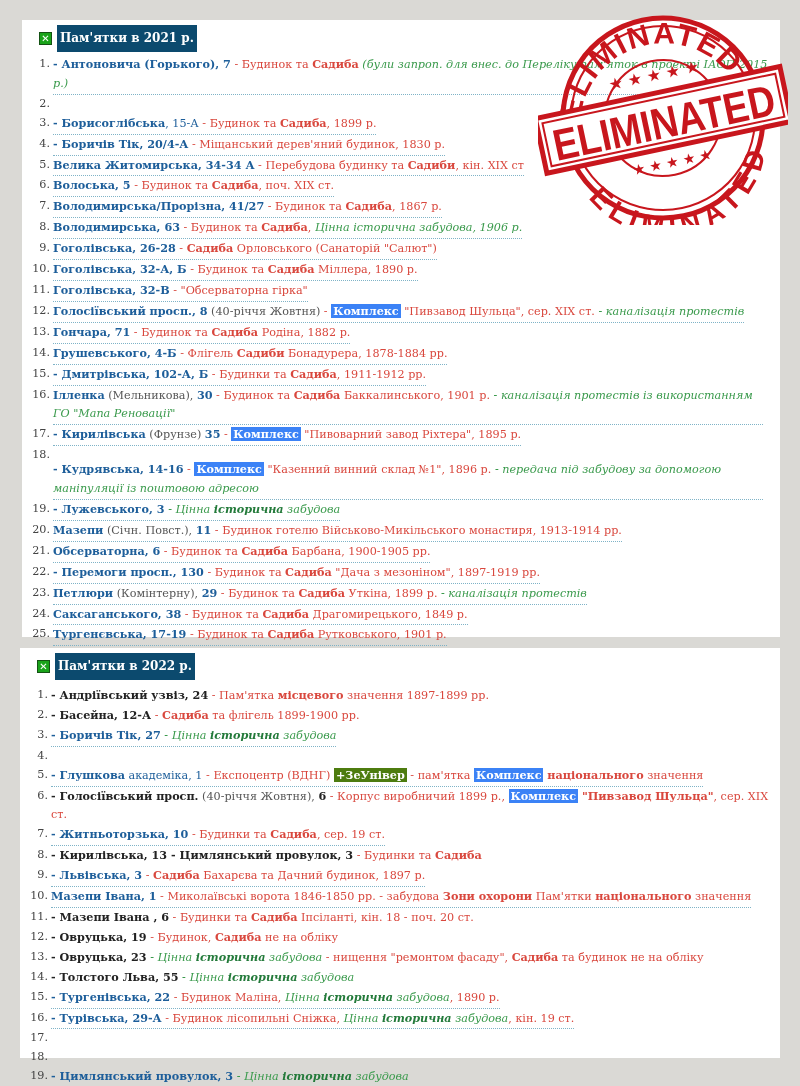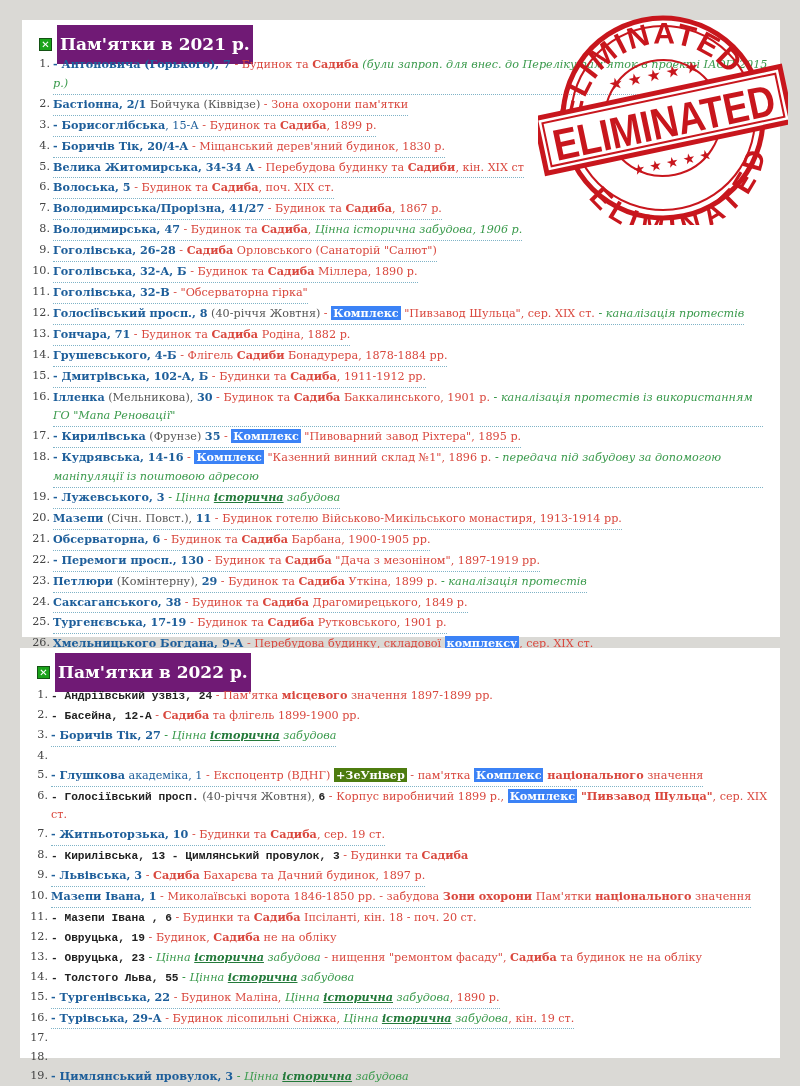--- a/index.html
+++ b/index.html
@@ -2,56 +2,55 @@
 <html><head>
 <meta charset="utf-8">
 <style>
   html,body{margin:0;padding:0;}
   body{width:800px;height:1086px;background:#dad9d5;position:relative;overflow:hidden;font-family:"DejaVu Serif","Liberation Serif",serif;}
   .panel{position:absolute;background:#ffffff;}
   #p1{left:22px;top:20px;width:758px;height:617px;}
   #p2{left:20px;top:648px;width:760px;height:410px;}
   .hdr{position:absolute;left:17px;top:5px;display:flex;align-items:center;gap:5px;}
   .xbox{width:11px;height:11px;background:#1aa31a;border:1px solid #145214;color:#fff;font:bold 10px/11px "DejaVu Sans",sans-serif;text-align:center;}
-  .htitle{background:#701a75;color:#fff;font-weight:bold;font-size:17px;padding:12px 3px;line-height:15px;}
+  .htitle{background:#0c4a6e;color:#fff;font-weight:bold;font-size:12px;padding:6px 3px;line-height:15px;}
   ol{position:absolute;left:0;margin:0;padding:0;list-style:none;width:750px;}
   #p1 ol{top:35px;}
   #p2 ol{top:38px;}
   li{font-size:11.2px;line-height:18.9px;color:#444;white-space:nowrap;display:flex;}
   li .num{display:inline-block;width:28px;text-align:right;padding-right:3px;color:#444;flex:none;}
   li .body{display:inline;white-space:normal;}
   .u{border-bottom:1px dotted #7fb3c7;}
   .s-blue{color:#1d5e9a;font-weight:bold;}
   .s-bluen{color:#1d5e9a;}
-  .s-dark{color:#222;font-weight:bold;font-family:Liberation Mono, monospace;}
+  .s-dark{color:#222;font-weight:bold;}
   .s-red{color:#d9473d;}
   .s-redb{color:#d9473d;font-weight:bold;}
   .s-green{color:#3a9a4c;font-style:italic;}
-  .s-greenb{color:#237a3a;font-style:italic;font-weight:bold;text-decoration:underline;}
+  .s-greenb{color:#237a3a;font-style:italic;font-weight:bold;}
   .s-gray{color:#555;}
   .s-badge{background:#3b82f6;color:#fff;font-weight:bold;padding:0 2px;}
   .s-gbadge{background:#4d7c0f;color:#fff;font-weight:bold;padding:0 2px;}
   .stamp{position:absolute;left:538px;top:10px;width:250px;height:215px;}
 </style>
 </head>
 <body>
 
 <div class="panel" id="p1">
   <div class="hdr">
     <span class="xbox">✕</span>
     <span class="htitle">Пам'ятки в 2021 р.</span>
   </div>
   <ol>
       <li>
         <span class="num">1.</span>
         <span class="body u"><span class="s-blue">- Антоновича (Горького), 7</span><span class="s-red"> - Будинок та </span><span class="s-redb">Садиба</span><span class="s-green"> (були запроп. для внес. до Переліку пам'яток в проекті ІАОП 2015 р.)</span></span>
       </li>
       <li>
         <span class="num">2.</span>
-        <span class="body u"><span class="s-blue">Бастіонна, 2/1</span><span class="s-gray"> Бойчука (Ківвідзе)</span><span class="s-red"> - Зона охорони пам'ятки</span></span>
       </li>
       <li>
         <span class="num">3.</span>
         <span class="body u"><span class="s-blue">- Борисоглібська</span><span class="s-bluen">, 15-А</span><span class="s-red"> - Будинок та </span><span class="s-redb">Садиба</span><span class="s-red">, 1899 р.</span></span>
       </li>
       <li>
         <span class="num">4.</span>
         <span class="body u"><span class="s-blue">- Боричів Тік, 20/4-А</span><span class="s-red"> - Міщанський дерев'яний будинок, 1830 р.</span></span>
       </li>
       <li>
@@ -61,21 +60,21 @@
       <li>
         <span class="num">6.</span>
         <span class="body u"><span class="s-blue">Волоська, 5</span><span class="s-red"> - Будинок та </span><span class="s-redb">Садиба</span><span class="s-red">, поч. XIX ст.</span></span>
       </li>
       <li>
         <span class="num">7.</span>
         <span class="body u"><span class="s-blue">Володимирська/Прорізна, 41/27</span><span class="s-red"> - Будинок та </span><span class="s-redb">Садиба</span><span class="s-red">, 1867 р.</span></span>
       </li>
       <li>
         <span class="num">8.</span>
-        <span class="body u"><span class="s-blue">Володимирська, 47</span><span class="s-red"> - Будинок та </span><span class="s-redb">Садиба</span><span class="s-red">, </span><span class="s-green">Цінна історична забудова, 1906 р.</span></span>
+        <span class="body u"><span class="s-blue">Володимирська, 63</span><span class="s-red"> - Будинок та </span><span class="s-redb">Садиба</span><span class="s-red">, </span><span class="s-green">Цінна історична забудова, 1906 р.</span></span>
       </li>
       <li>
         <span class="num">9.</span>
         <span class="body u"><span class="s-blue">Гоголівська, 26-28</span><span class="s-red"> - </span><span class="s-redb">Садиба</span><span class="s-red"> Орловського (Санаторій "Салют")</span></span>
       </li>
       <li>
         <span class="num">10.</span>
         <span class="body u"><span class="s-blue">Гоголівська, 32-А, Б</span><span class="s-red"> - Будинок та </span><span class="s-redb">Садиба</span><span class="s-red"> Міллера, 1890 р.</span></span>
       </li>
       <li>
@@ -101,21 +100,21 @@
       <li style="white-space: normal;">
         <span class="num">16.</span>
         <span class="body u" style="max-width: 710px;"><span class="s-blue">Ілленка</span><span class="s-gray"> (Мельникова), </span><span class="s-blue">30</span><span class="s-red"> - Будинок та </span><span class="s-redb">Садиба</span><span class="s-red"> Баккалинського, 1901 р.</span><span class="s-green"> - каналізація протестів із використанням ГО "Мапа Реновації"</span></span>
       </li>
       <li>
         <span class="num">17.</span>
         <span class="body u"><span class="s-blue">- Кирилівська</span><span class="s-gray"> (Фрунзе) </span><span class="s-blue">35</span><span class="s-red"> - </span><span class="s-badge">Комплекс</span><span class="s-red"> "Пивоварний завод Ріхтера", 1895 р.</span></span>
       </li>
       <li style="white-space: normal;">
         <span class="num">18.</span>
-        <span class="body u" style="max-width: 710px;"><span class="s-blue">- Кудрявська, 14-16</span><span class="s-red"> - </span><span class="s-badge">Комплекс</span><span class="s-red"> "Казенний винний склад №1", 1896 р.</span><span class="s-green"> - передача під забудову за допомогою маніпуляції із поштовою адресою</span></span>
+        <span class="body u" style="max-width: 710px; margin-top: 14px;"><span class="s-blue">- Кудрявська, 14-16</span><span class="s-red"> - </span><span class="s-badge">Комплекс</span><span class="s-red"> "Казенний винний склад №1", 1896 р.</span><span class="s-green"> - передача під забудову за допомогою маніпуляції із поштовою адресою</span></span>
       </li>
       <li>
         <span class="num">19.</span>
         <span class="body u"><span class="s-blue">- Лужевського, 3</span><span class="s-green"> - Цінна </span><span class="s-greenb">історична</span><span class="s-green"> забудова</span></span>
       </li>
       <li>
         <span class="num">20.</span>
         <span class="body u"><span class="s-blue">Мазепи</span><span class="s-gray"> (Січн. Повст.), </span><span class="s-blue">11</span><span class="s-red"> - Будинок готелю Військово-Микільського монастиря, 1913-1914 рр.</span></span>
       </li>
       <li>

